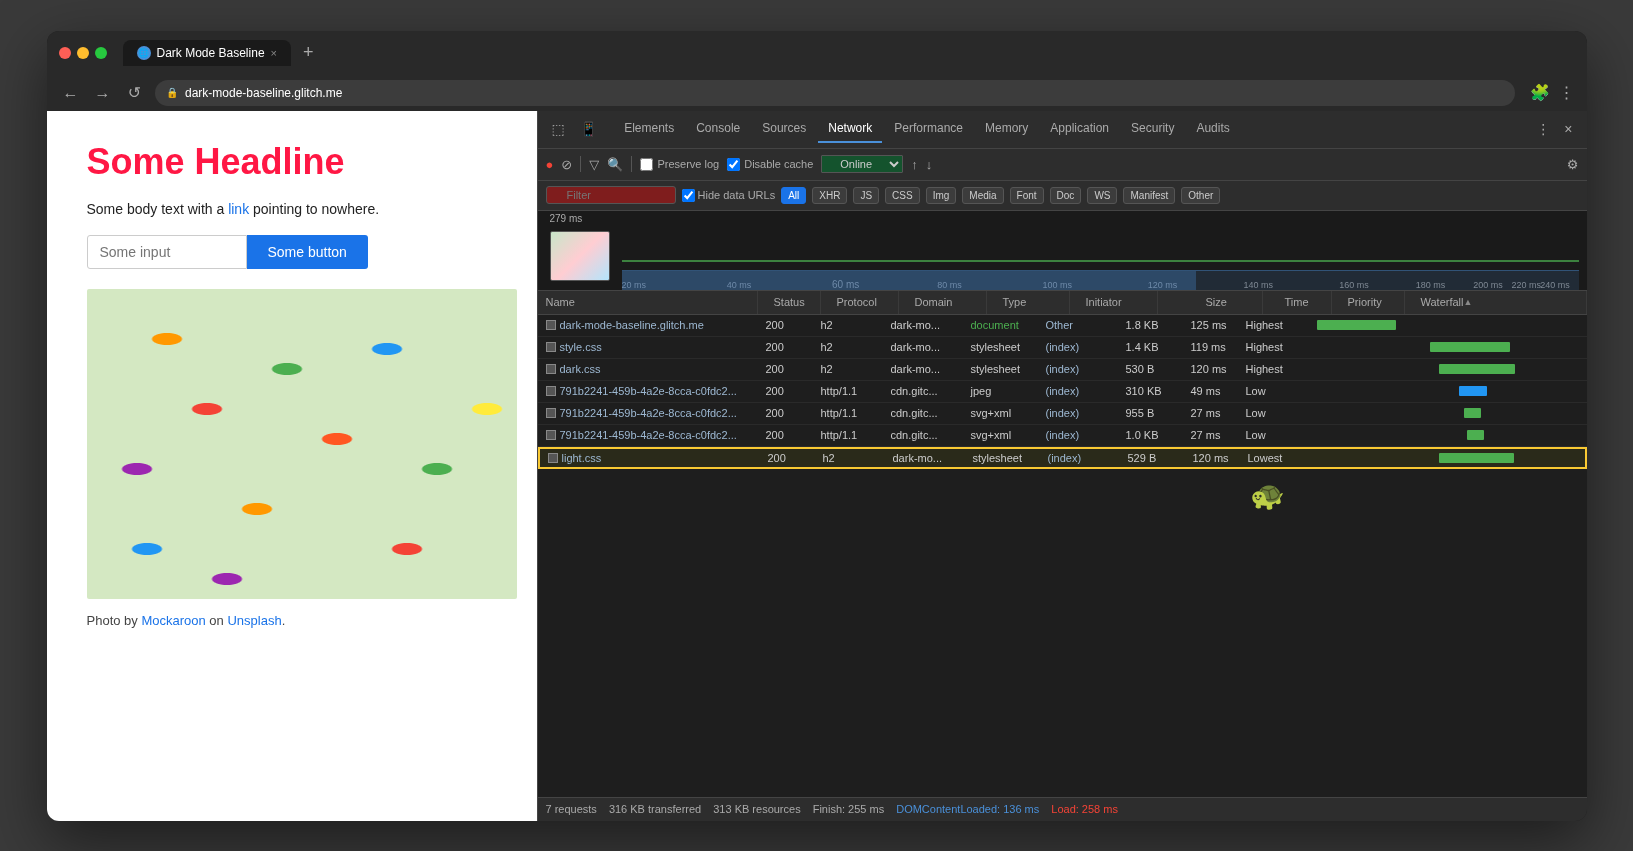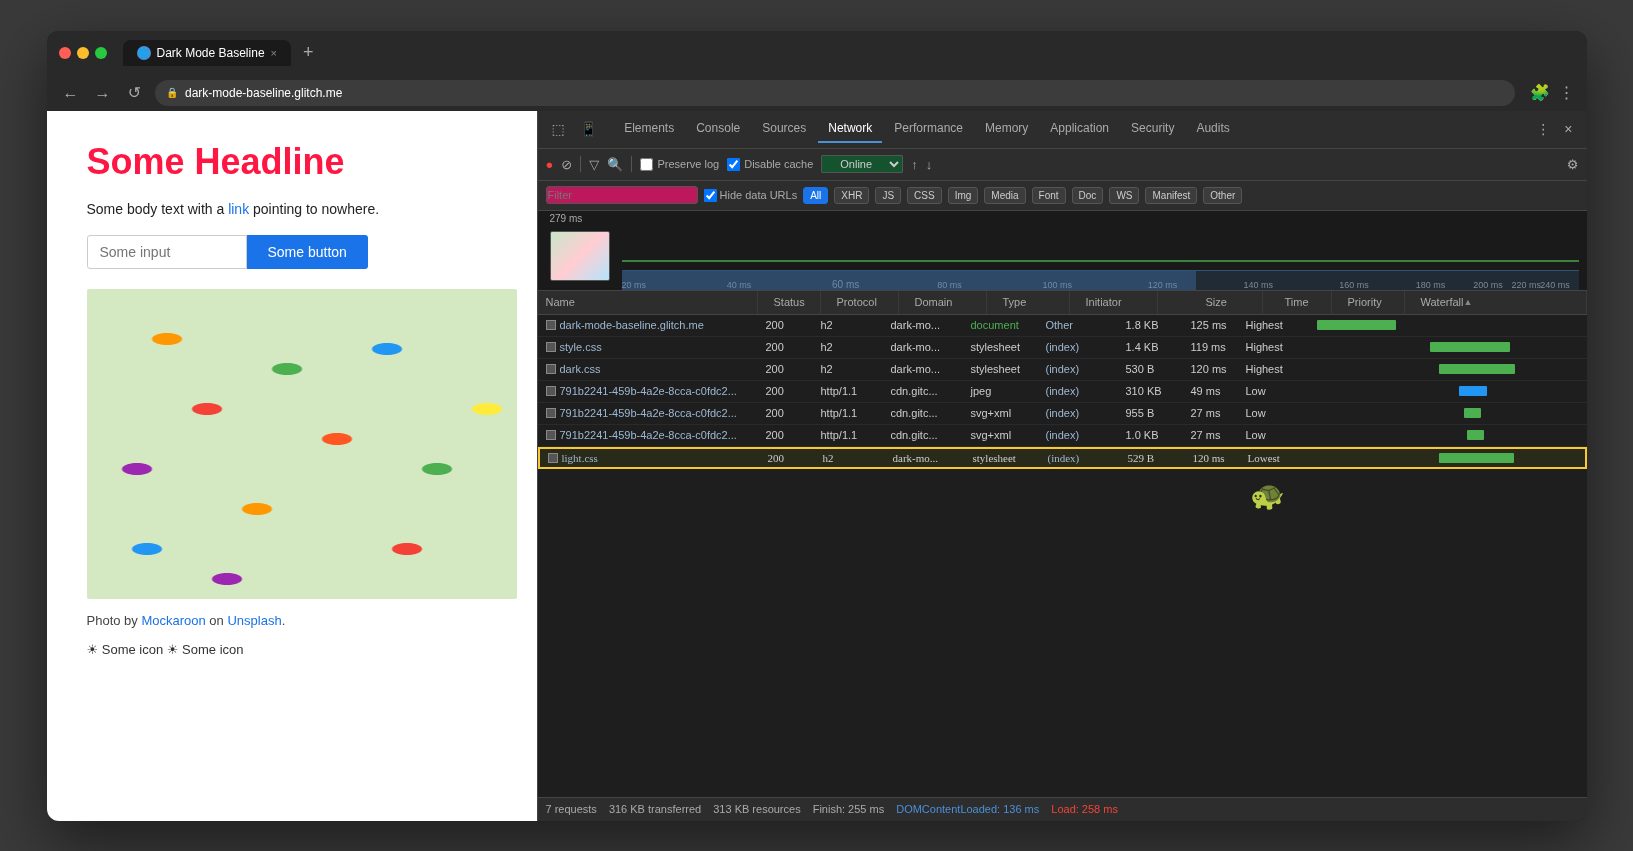--- a/index.html
+++ b/index.html
@@ -245,27 +245,27 @@
       background: #2d2d2d;
       display: flex;
       align-items: center;
       padding: 4px 8px;
       gap: 6px;
       height: 30px;
       flex-shrink: 0;
       border-bottom: 1px solid #444;
     }
     .filter-input {
-      background: #be185d;
+      background: #7f1d1d;
       border: 1px solid #555;
       color: #ccc;
       font-size: 11px;
-      padding: 2px 1px;
+      padding: 2px 20px;
       border-radius: 3px;
-      width: 152px;
+      width: 130px;
     }
     .filter-checkbox { display: flex; align-items: center; gap: 3px; font-size: 11px; color: #aaa; cursor: pointer; }
     .filter-checkbox input { margin: 0; }
     .filter-btn {
       font-size: 10px;
       padding: 2px 6px;
       border-radius: 3px;
       border: 1px solid #555;
       background: #3c3c3c;
       color: #ccc;
@@ -343,21 +343,20 @@
       display: flex;
       align-items: center;
       height: 22px;
       border-bottom: 1px solid #2a2a2a;
       font-size: 11px;
       color: #ccc;
     }
     .table-row.highlighted {
       border: 2px solid #f9c933;
       background: #2a2a1a;
-      font-family: Liberation Serif, serif;
     }
     .td {
       padding: 0 8px;
       white-space: nowrap;
       overflow: hidden;
       text-overflow: ellipsis;
       height: 100%;
       display: flex;
       align-items: center;
     }
@@ -451,23 +450,20 @@
       <div class="webpage-form">
         <input class="webpage-input" type="text" placeholder="Some input" style="">
         <button class="webpage-button">Some button</button>
       </div>
       <div class="webpage-image">
         <div class="candy-art"></div>
       </div>
       <p class="webpage-photo-credit">
         <span>Photo by </span><a href="#">Mockaroon</a><span> on </span><a href="#">Unsplash</a><span>.</span>
       </p>
-      <div class="webpage-icons">
-        <span>☀ Some icon ☀ Some icon</span>
-      </div>
     </div>
 
     <div class="devtools">
 
       <div class="devtools-toolbar">
         <div class="devtools-left-icons">
           <button class="devtools-icon-btn">⬚</button>
           <button class="devtools-icon-btn">📱</button>
         </div>
         <div class="devtools-tab">Elements</div>

